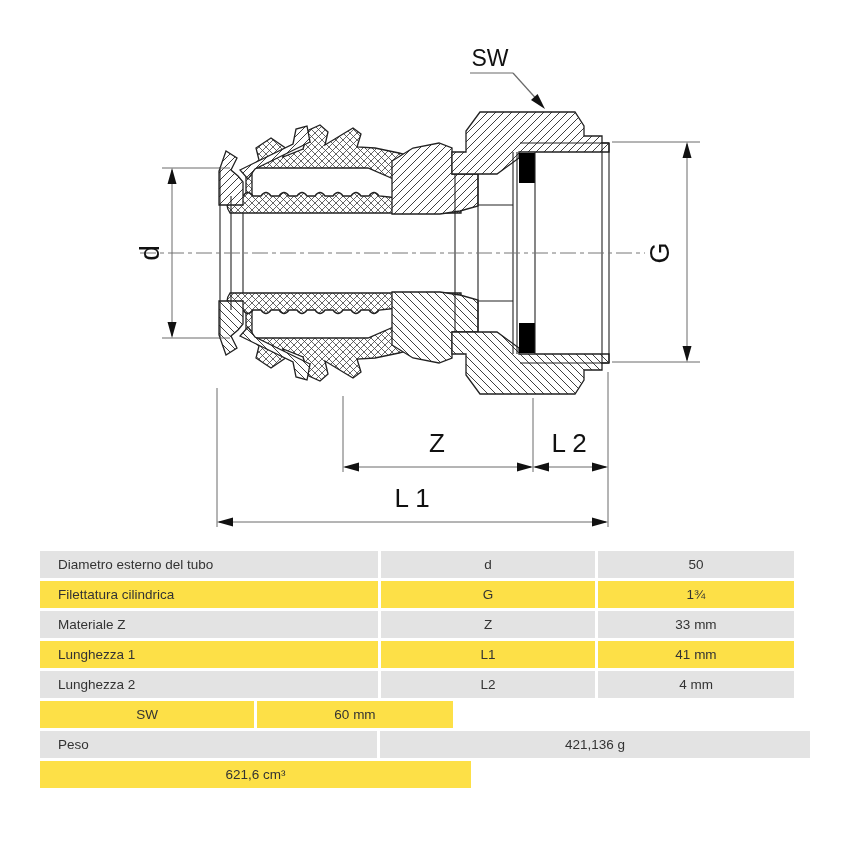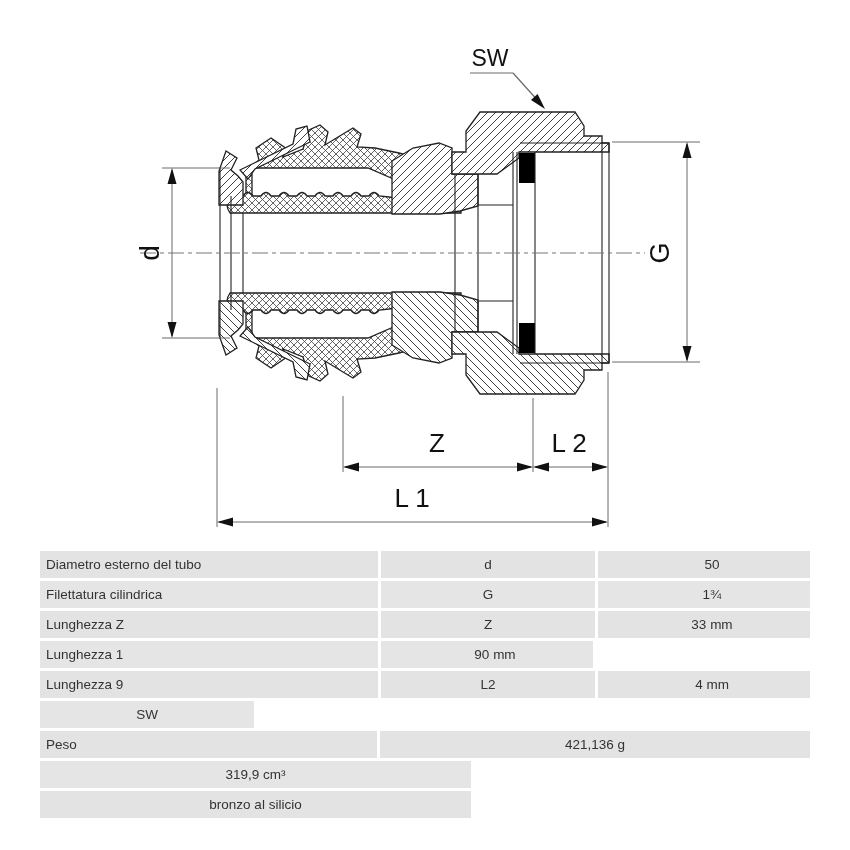--- a/index.html
+++ b/index.html
@@ -16,26 +16,26 @@
 
   .spec-table{
     position:absolute;left:40px;top:551px;width:770px;
     display:flex;flex-direction:column;gap:3px;
   }
   .t-row{display:flex;gap:3px;height:27px;}
   .cell{
     display:flex;align-items:center;font-size:13.5px;color:#333;
     overflow:hidden;white-space:nowrap;
   }
-  .c1{width:338px;padding-left:6px;box-sizing:border-box;}
+  .c1{width:338px;padding-left:18px;box-sizing:border-box;}
   .c2{width:214px;justify-content:center;}
-  .c3{width:196px;justify-content:center;padding-left:16px;}
+  .c3{width:196px;justify-content:center;}
   .c23{width:431px;justify-content:center;}
   .odd  .cell{background:#e3e3e3;}
-  .even .cell{background:#e5e5e5;}
+  .even .cell{background:#fde047;}
 </style>
 </head>
 <body>
 
 <div class="drawing">
 <svg width="850" height="545" viewBox="0 0 850 545">
   <defs>
     <pattern id="hatch" width="8" height="8" patternUnits="userSpaceOnUse">
       <rect width="8" height="8" fill="#ffffff"></rect>
       <path d="M-2,2 L2,-2 M-2,10 L10,-2 M6,10 L10,6" stroke="#3f3f3f" stroke-width="1" fill="none"></path>
@@ -145,39 +145,40 @@
       <div class="cell c1">Diametro esterno del tubo</div>
       <div class="cell c2">d</div>
       <div class="cell c3">50</div>
     </div>
     <div class="t-row even">
       <div class="cell c1">Filettatura cilindrica</div>
       <div class="cell c2">G</div>
       <div class="cell c3">1¾</div>
     </div>
     <div class="t-row odd">
-      <div class="cell c1">Lunghezza Z</div>
+      <div class="cell c1">Materiale Z</div>
       <div class="cell c2">Z</div>
       <div class="cell c3">33 mm</div>
     </div>
     <div class="t-row even">
       <div class="cell c1">Lunghezza 1</div>
-      <div class="cell c3">90 mm</div>
+      <div class="cell c2">L1</div>
+      <div class="cell c3">41 mm</div>
     </div>
     <div class="t-row odd">
-      <div class="cell c1">Lunghezza 9</div>
+      <div class="cell c1">Lunghezza 2</div>
       <div class="cell c2">L2</div>
       <div class="cell c3">4 mm</div>
     </div>
     <div class="t-row even">
       <div class="cell c2">SW</div>
+      <div class="cell c3">60 mm</div>
     </div>
     <div class="t-row odd">
       <div class="cell c1">Peso</div>
       <div class="cell c23">421,136 g</div>
     </div>
     <div class="t-row even">
-      <div class="cell c23">319,9 cm³</div>
+      <div class="cell c23">621,6 cm³</div>
     </div>
     <div class="t-row odd">
-      <div class="cell c23">bronzo al silicio</div>
     </div>
   </div>
 
 </body></html>

